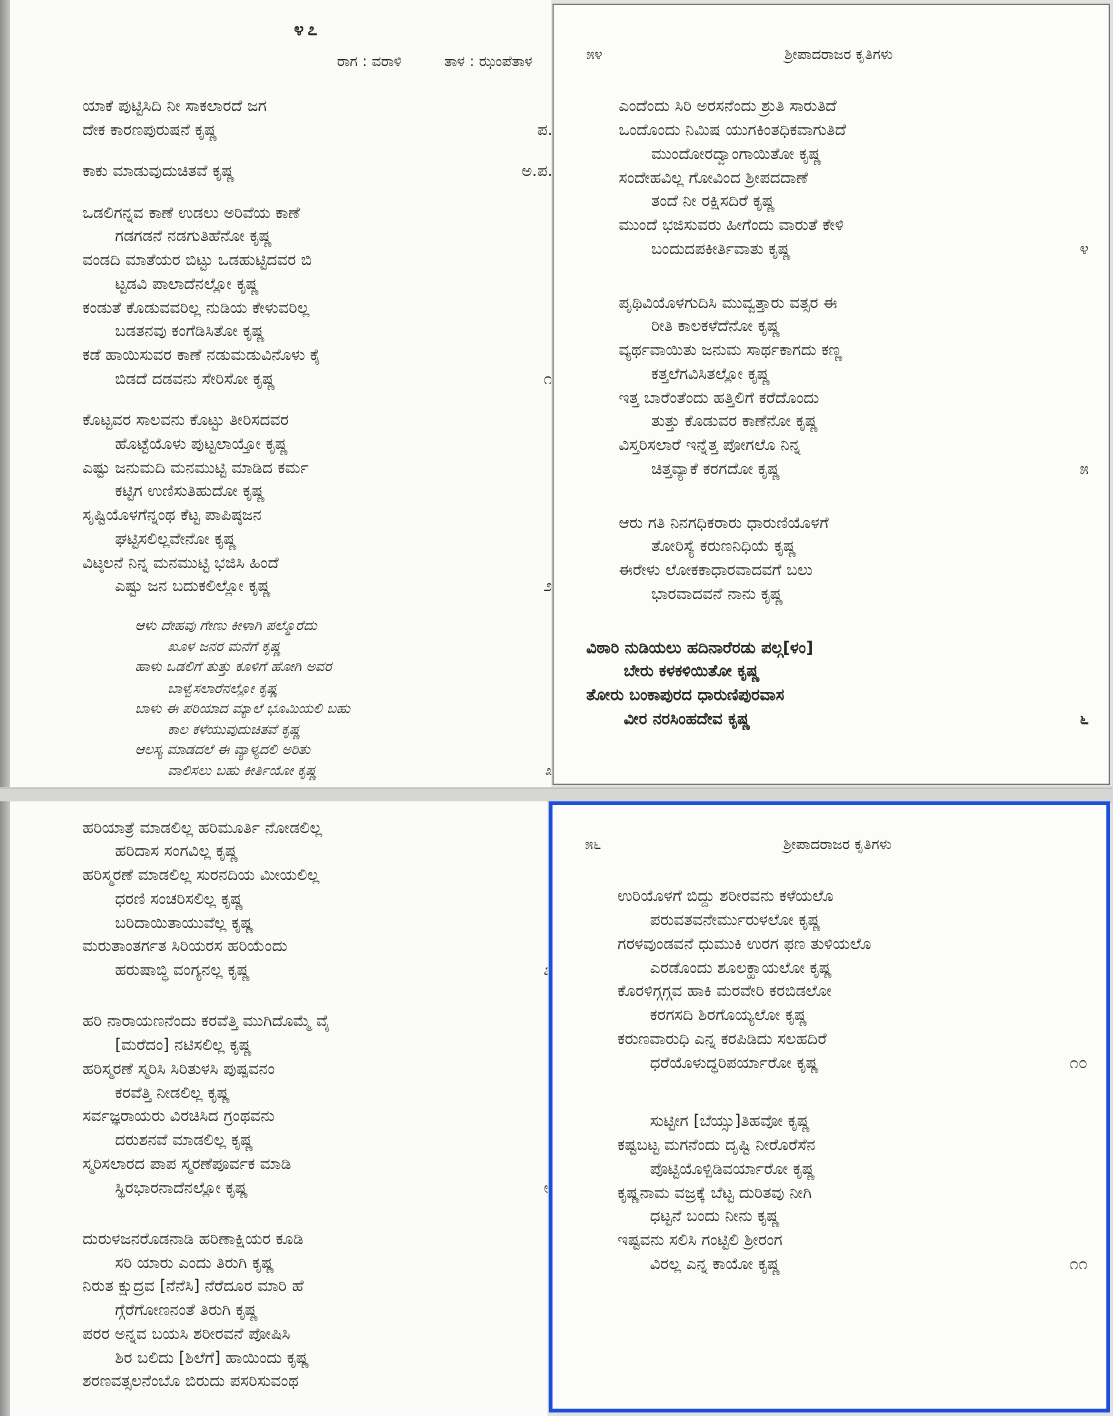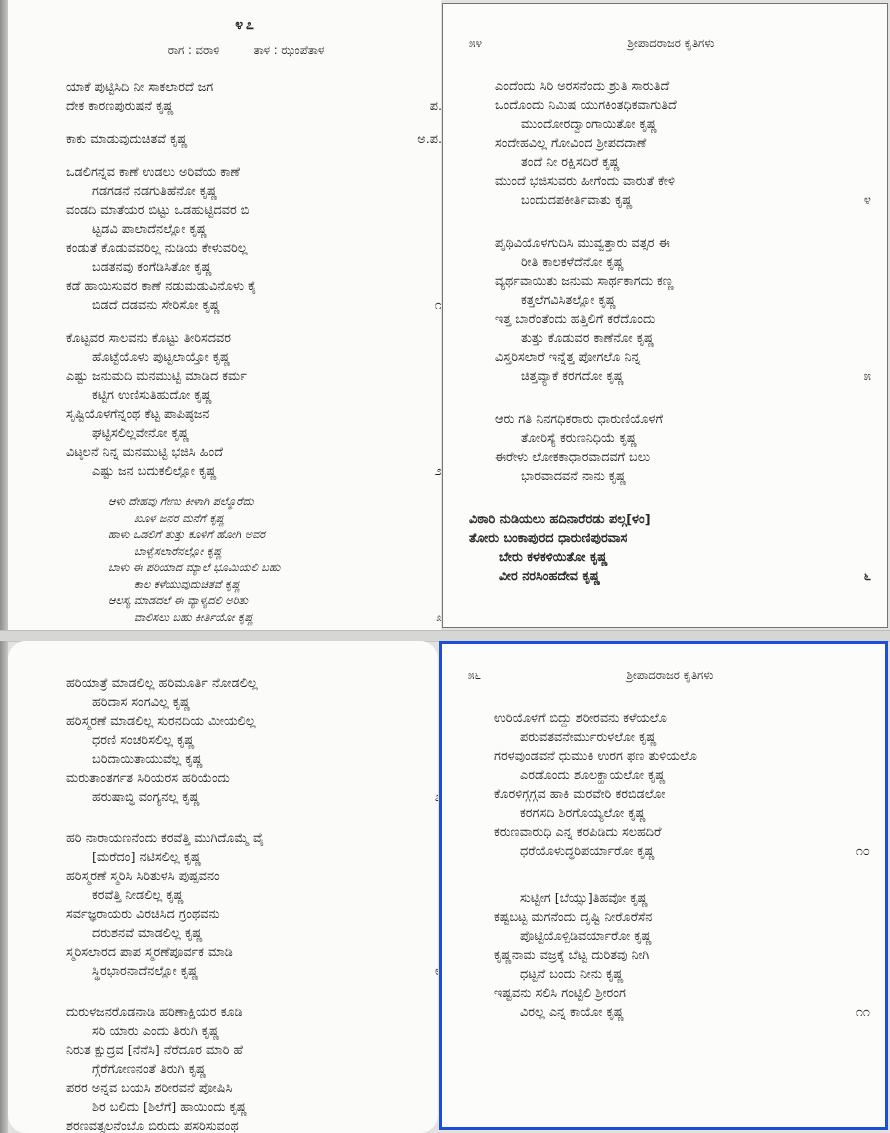--- a/index.html
+++ b/index.html
@@ -12,25 +12,25 @@
   .sheet{position:relative;width:890px;height:1133px;background:#e2e2e0;}
   .band{position:absolute;left:0;width:890px;display:flex;}
   .band-top{top:0;height:630px;}
   .band-sep{position:absolute;top:630px;left:0;width:890px;height:10px;
     background:#d6d6d4;border-top:1px solid #bdbdbb;border-bottom:1px solid #c6c6c4;}
   .band-bottom{top:641px;height:492px;}
   .gutter{width:8px;background:linear-gradient(90deg,#8e8e8c,#c6c6c4);}
   .page{box-sizing:border-box;background:#fbfbf9;position:relative;overflow:hidden;}
   .page-tl{flex:0 0 433px;padding:16px 17px 0 58px;}
   .page-tr{flex:1;margin:3px 2px 2px 1px;border:1px solid #75736e;background:#fcfcfa;padding:32px 0 0 52px;}
-  .page-bl{flex:0 0 430px;padding:32px 0 0 58px;border-radius:18px;}
+  .page-bl{flex:0 0 430px;padding:12px 0 0 58px;}
   .page-br{flex:1;margin:0 2px 3px 1px;border:3px solid #1d4ed8;background:#fcfcfa;padding:24px 0 0 52px;}
 
   .song-number{width:360px;text-align:center;font-weight:bold;font-size:14px;letter-spacing:3px;margin-bottom:10px;}
-  .raga-line{width:360px;text-align:center;font-size:11.6px;margin-bottom:20px;white-space:nowrap;}
+  .raga-line{width:360px;text-align:right;font-size:11.6px;margin-bottom:20px;white-space:nowrap;}
   .raga-line .sep{display:inline-block;width:34px;}
 
   .page-header{position:relative;height:16px;margin-bottom:24px;width:360px;font-size:11.6px;}
   .pageno{position:absolute;left:-26px;top:0;}
   .header-title{position:absolute;left:2px;width:348px;text-align:center;}
 
   .stanzas{font-size:12.8px;line-height:19px;}
   .stanza{width:378px;margin-bottom:14px;position:relative;}
   .page-tr .stanza{margin-bottom:24px;}
   .page-bl .stanza{margin-bottom:22px;}
@@ -122,22 +122,22 @@
             <div class="line indent">ಚಿತ್ತವ್ಯಾಕೆ ಕರಗದೋ ಕೃಷ್ಣ<span class="vnum">೫</span></div>
           </div>
           <div class="stanza">
             <div class="line">ಆರು ಗತಿ ನಿನಗಧಿಕರಾರು ಧಾರುಣಿಯೊಳಗೆ</div>
             <div class="line indent">ತೋರಿಸ್ಯೆ ಕರುಣನಿಧಿಯೆ ಕೃಷ್ಣ</div>
             <div class="line">ಈರೇಳು ಲೋಕಕಾಧಾರವಾದವಗೆ ಬಲು</div>
             <div class="line indent">ಭಾರವಾದವನೆ ನಾನು ಕೃಷ್ಣ</div>
           </div>
           <div class="stanza outdent">
             <div class="line">ವಿಠಾರಿ ನುಡಿಯಲು ಹದಿನಾರೆರಡು ಪಲ್ಗ[ಳಂ]</div>
+            <div class="line indent">ಬೇರು ಕಳಕಳಿಯಿತೋ ಕೃಷ್ಣ</div>
             <div class="line">ತೋರು ಬಂಕಾಪುರದ ಧಾರುಣಿಪುರವಾಸ</div>
-            <div class="line indent">ಬೇರು ಕಳಕಳಿಯಿತೋ ಕೃಷ್ಣ</div>
             <div class="line indent">ವೀರ ನರಸಿಂಹದೇವ ಕೃಷ್ಣ<span class="vnum">೬</span></div>
           </div>
         </div>
     </div>
   </div>
 
   <div class="band-sep"></div>
 
   <div class="band band-bottom">
     <div class="gutter"></div>

